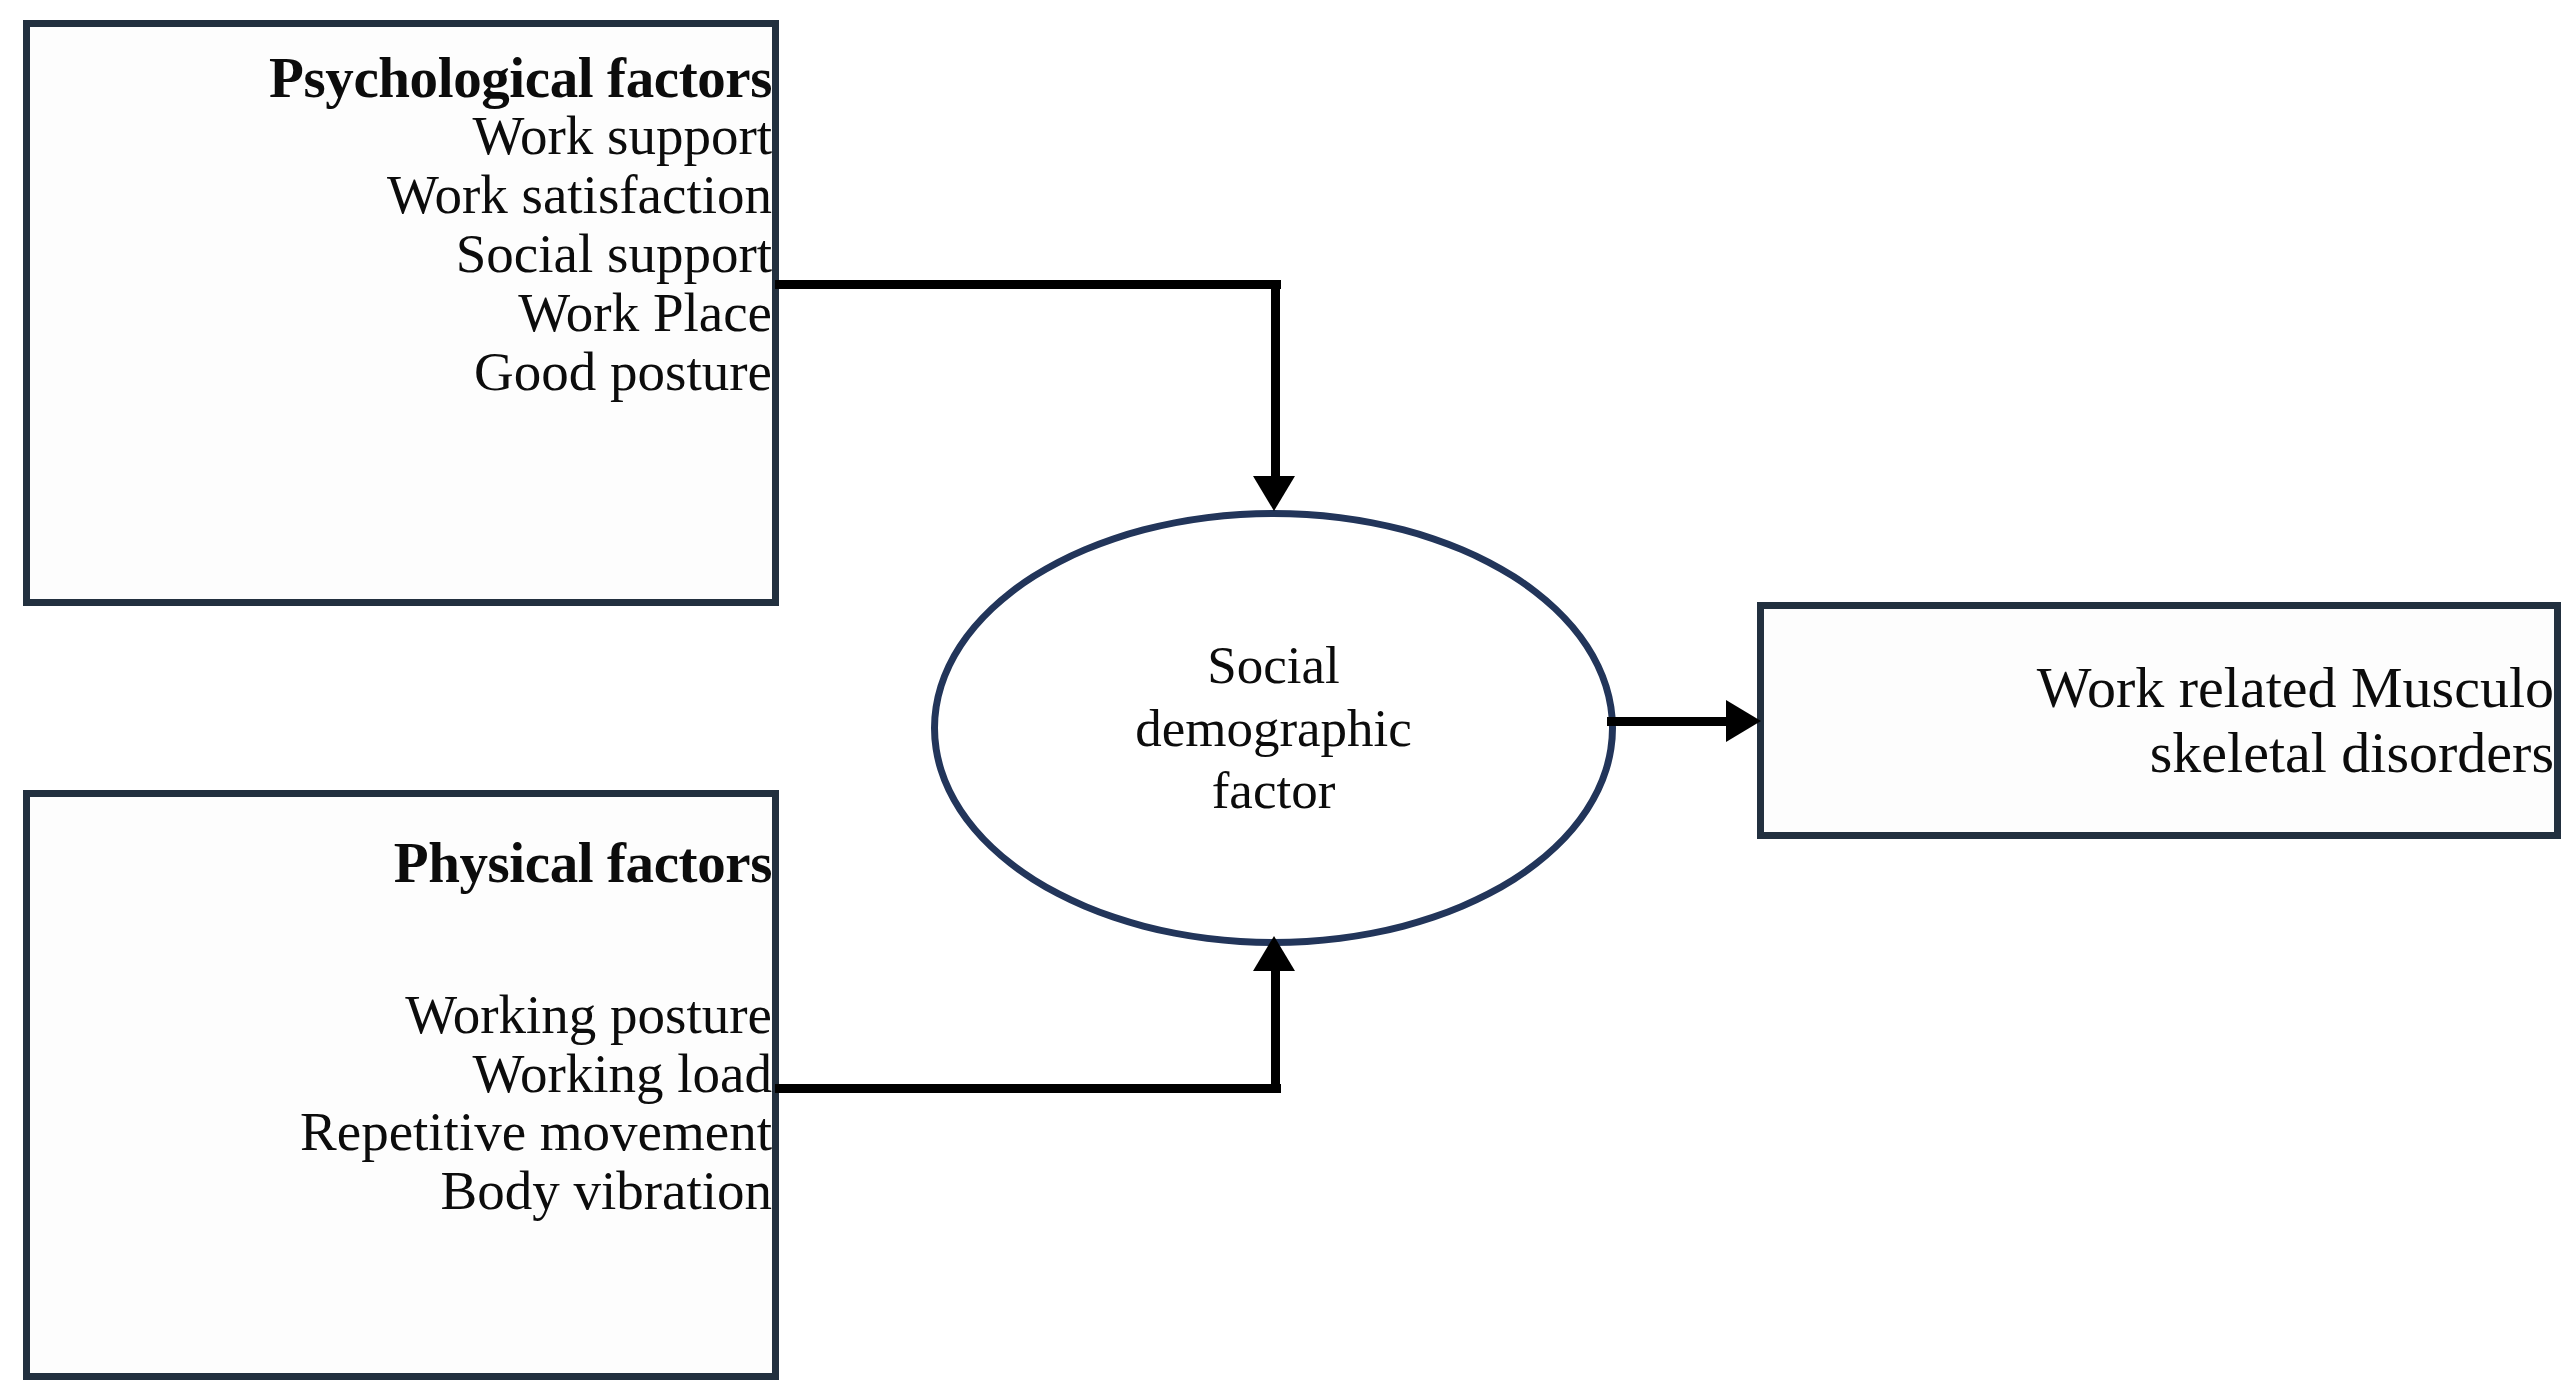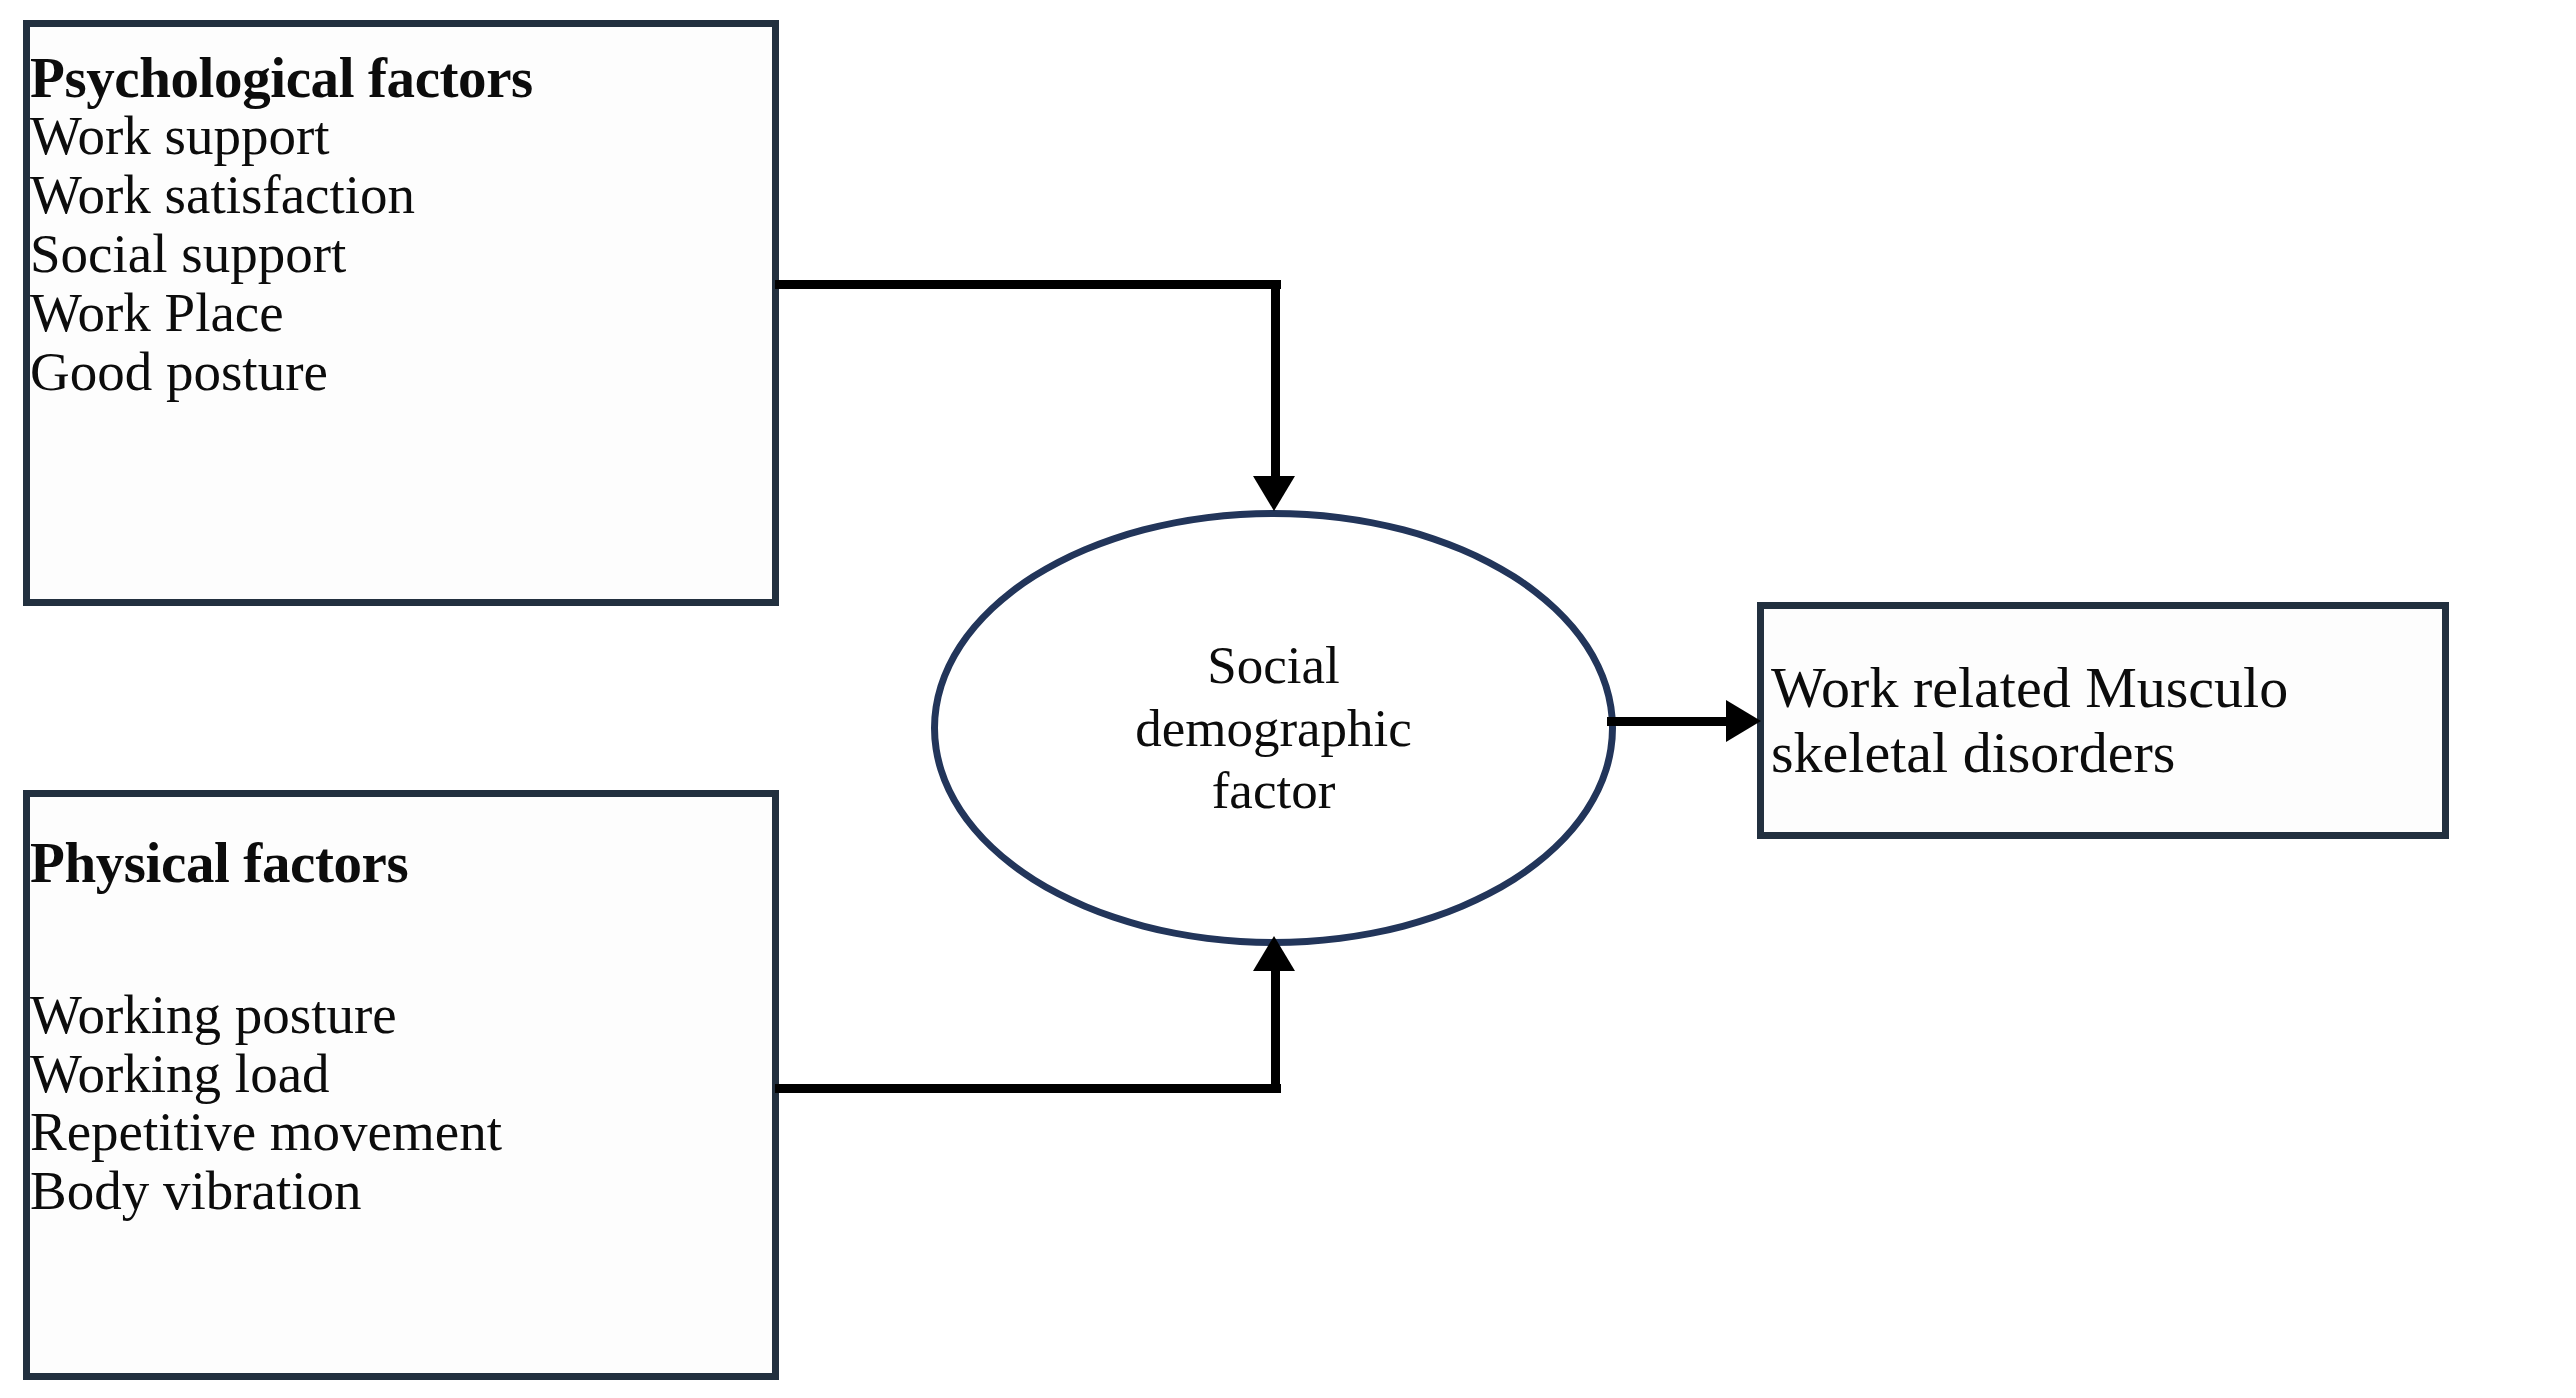--- a/index.html
+++ b/index.html
@@ -20,21 +20,21 @@
   }
 
   
   .node-box {
     position: absolute;
     box-sizing: border-box;
     background: #fdfdfd;
     border: 7.5px solid #22303f;
     display: flex;
     flex-direction: column;
-    align-items: flex-start;
+    align-items: flex-end;
     justify-content: flex-start;
     color: #0c0c0c;
   }
   .node-box.center-v {
     justify-content: center;
   }
 
   #psych-box {
     left: 23px;
     top: 20px;
@@ -45,23 +45,23 @@
   #physical-box {
     left: 23px;
     top: 790px;
     width: 756px;
     height: 590px;
     padding-top: 37px;
   }
   #outcome-box {
     left: 1757px;
     top: 602px;
-    width: 692px;
+    width: 804px;
     height: 237px;
-    padding: 7px;
+    padding: 0;
   }
 
   .box-title {
     font-weight: bold;
     font-size: 57px;
     line-height: 1.03;
     letter-spacing: -0.4px;
     white-space: nowrap;
   }
   .box-item {

